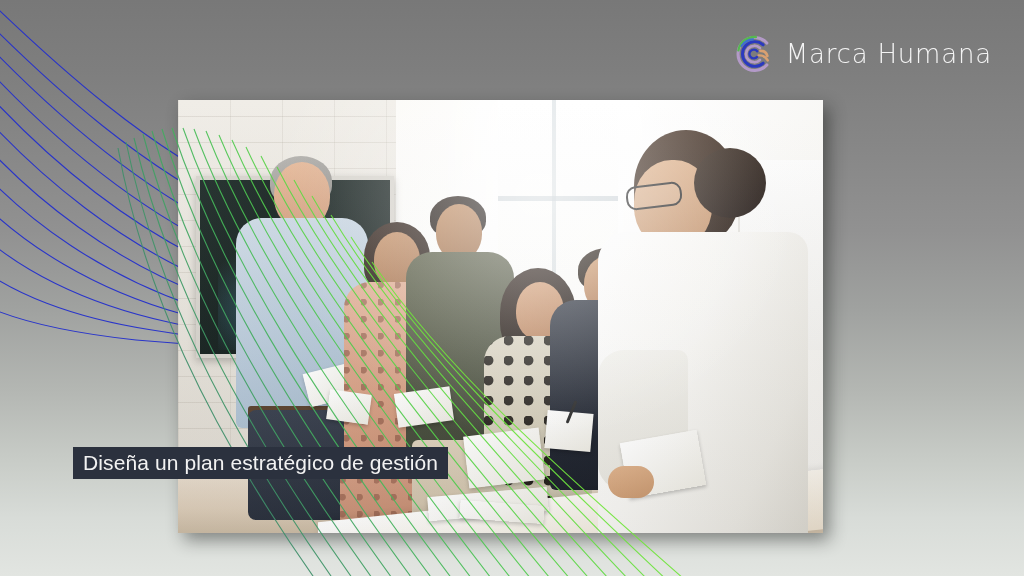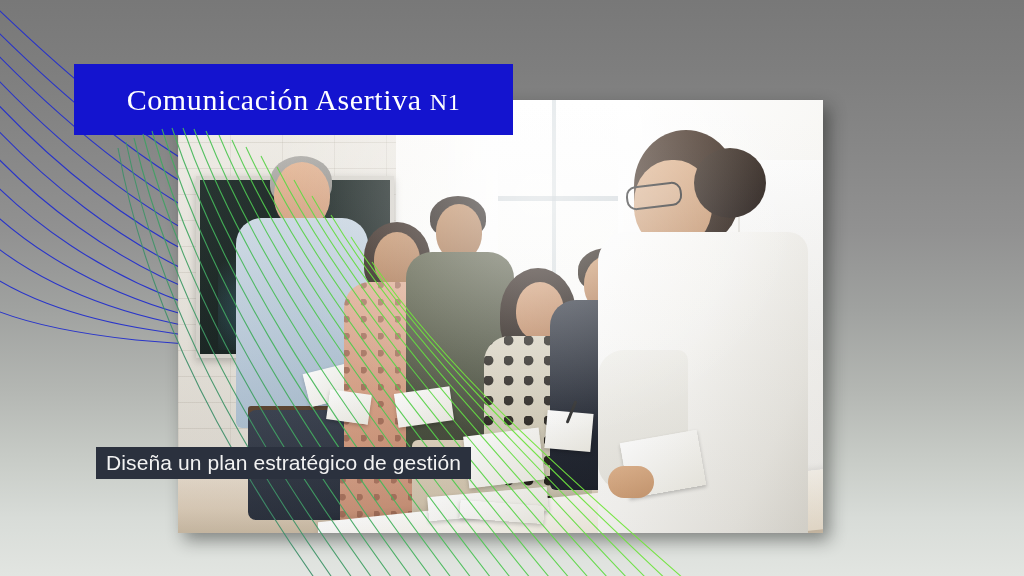--- a/index.html
+++ b/index.html
@@ -241,21 +241,20 @@
 
   
   .caption {
     position: absolute;
     left: 73px;
     top: 447px;
     z-index: 10;
     display: flex;
     flex-direction: column;
     align-items: flex-start;
-    margin-left: 23px;
   }
   .caption-line {
     background: #2b313e;
     color: #f2f2f2;
     font-size: 21px;
     line-height: 29px;
     padding: 1px 10px 2px 10px;
     white-space: nowrap;
     letter-spacing: .1px;
   }
@@ -368,23 +367,20 @@
         <div class="ph p6-body"></div>
         <div class="arm p6-arm"></div>
         <div class="paper p6-paper"></div>
         <div class="ph p6-hand"></div>
       </div>
 
       <div class="photo-softlight"></div>
     </div>
   </div>
 
-  <div class="title-banner">
-    <div class="title-text"><span>Comunicación Asertiva </span><span class="smallnum">N1</span></div>
-  </div>
 
   <svg class="deco deco-green" viewBox="0 0 1024 576" preserveAspectRatio="none" aria-hidden="true">
     <g fill="none" stroke-width="1.1" opacity="0.92">
       <path d="M118,148 C 142,280 200,420 330,600" stroke="#3f8f6a"></path>
       <path d="M126,142 C 154,276 214,414 348,600" stroke="#3f9468"></path>
       <path d="M134,138 C 166,272 230,410 368,600" stroke="#409a66"></path>
       <path d="M143,134 C 178,268 246,406 388,600" stroke="#41a064"></path>
       <path d="M152,131 C 190,265 262,402 408,600" stroke="#42a662"></path>
       <path d="M162,129 C 203,262 278,398 428,600" stroke="#43ac5f"></path>
       <path d="M172,128 C 216,260 294,395 448,600" stroke="#44b25d"></path>
@@ -401,14 +397,29 @@
       <path d="M331,215 C 398,326 496,428 668,600" stroke="#69e040"></path>
       <path d="M351,237 C 420,344 519,441 688,600" stroke="#6de33e"></path>
       <path d="M372,262 C 443,365 543,456 708,600" stroke="#71e53c"></path>
     </g>
   </svg>
 
   <div class="caption">
     <div class="caption-line">Diseña un plan estratégico de gestión</div>
   </div>
 
+  <div class="logo">
+    <svg class="logo-mark" viewBox="0 0 48 48" aria-hidden="true">
+      <g fill="none" stroke-linecap="round">
+        <path d="M38 12 A18 18 0 1 0 38 36" stroke="#b39ac8" stroke-width="3.4"></path>
+        <path d="M34 14 A13.5 13.5 0 1 0 34 34" stroke="#2b39bf" stroke-width="3.2"></path>
+        <path d="M30.5 17.5 A9 9 0 1 0 30.5 30.5" stroke="#b39ac8" stroke-width="3"></path>
+        <path d="M27.5 21 A4.8 4.8 0 1 0 27.5 27" stroke="#2b39bf" stroke-width="2.6"></path>
+        <path d="M7 20 A17.5 17.5 0 0 1 26 5.5" stroke="#56b84f" stroke-width="2.6"></path>
+        <path d="M10.5 15 A16 16 0 0 1 23 8" stroke="#3f6fd0" stroke-width="2.4"></path>
+        <path d="M31 20.5 A7.5 7.5 0 0 1 38.5 26" stroke="#d9a071" stroke-width="3"></path>
+        <path d="M29 25.5 A10.5 10.5 0 0 1 39 31" stroke="#d9a071" stroke-width="2.6"></path>
+      </g>
+    </svg>
+    <span class="logo-text">Marca Humana</span>
+  </div>
 
 </div>
 
 </body></html>

